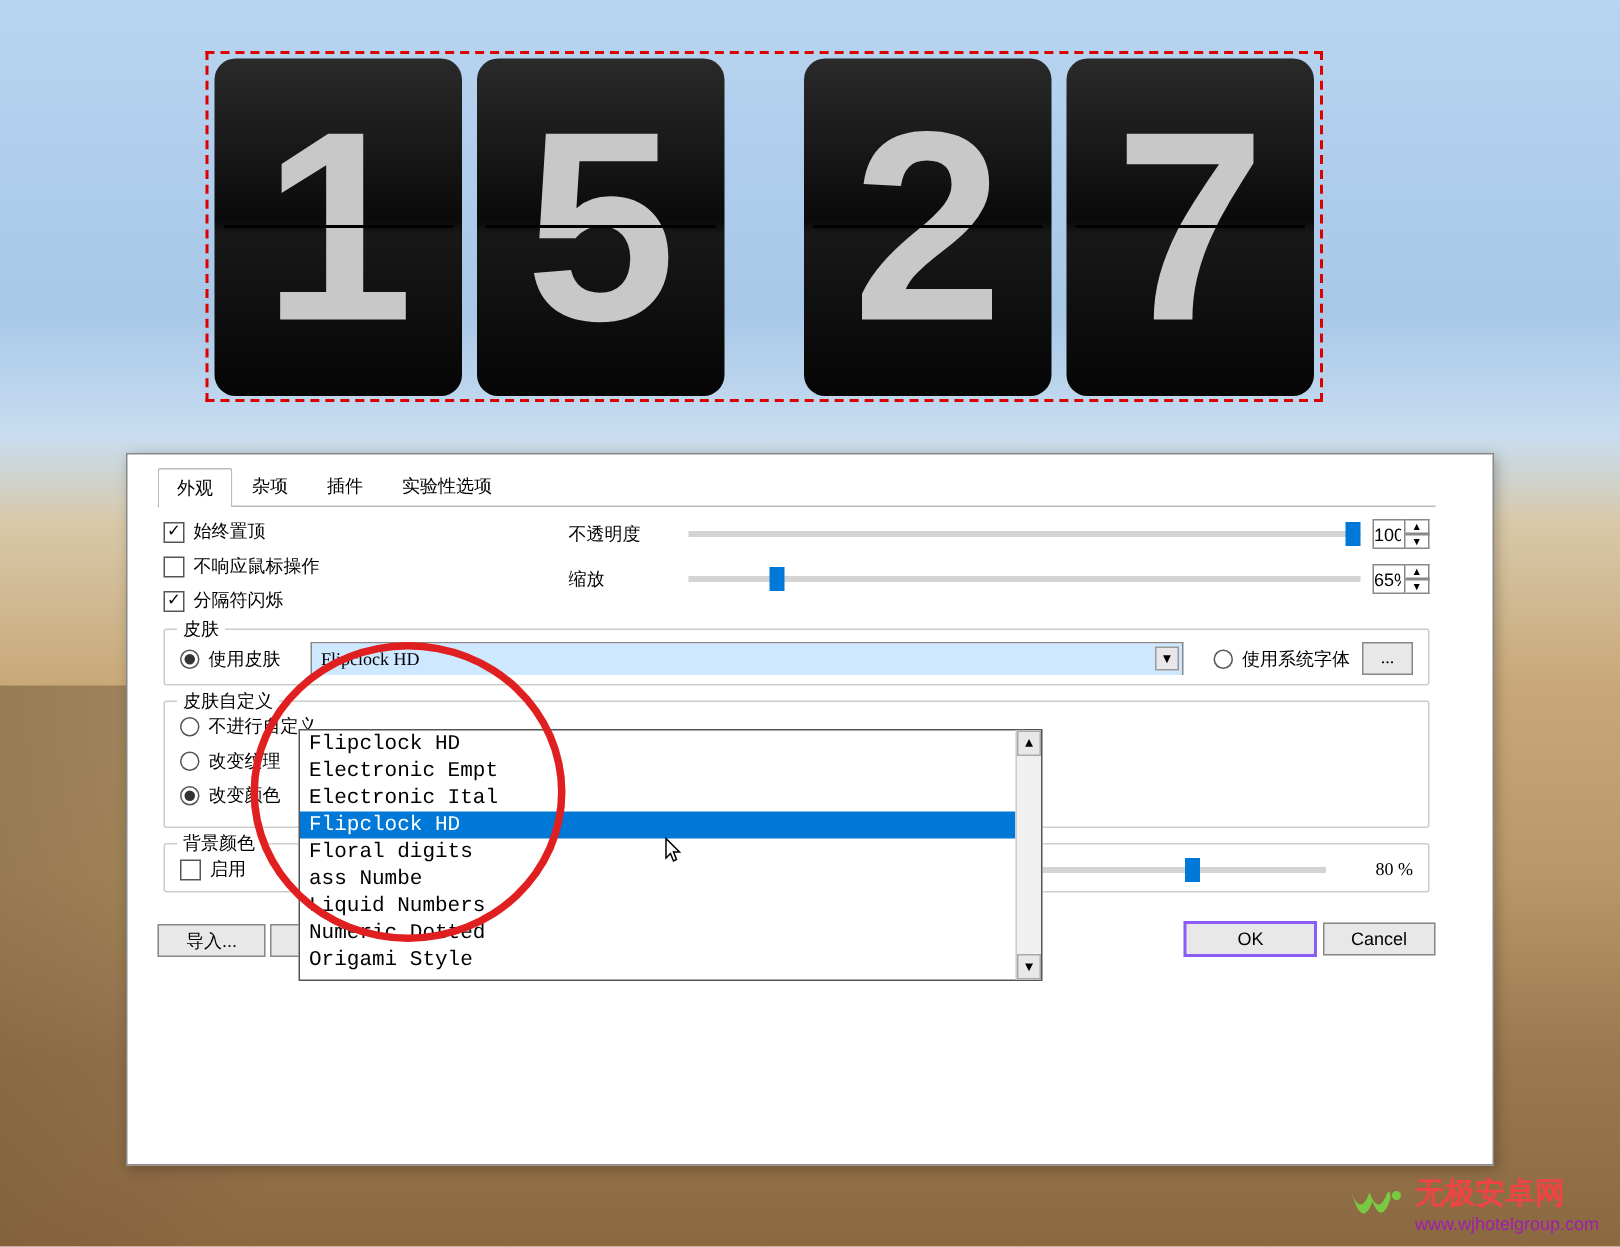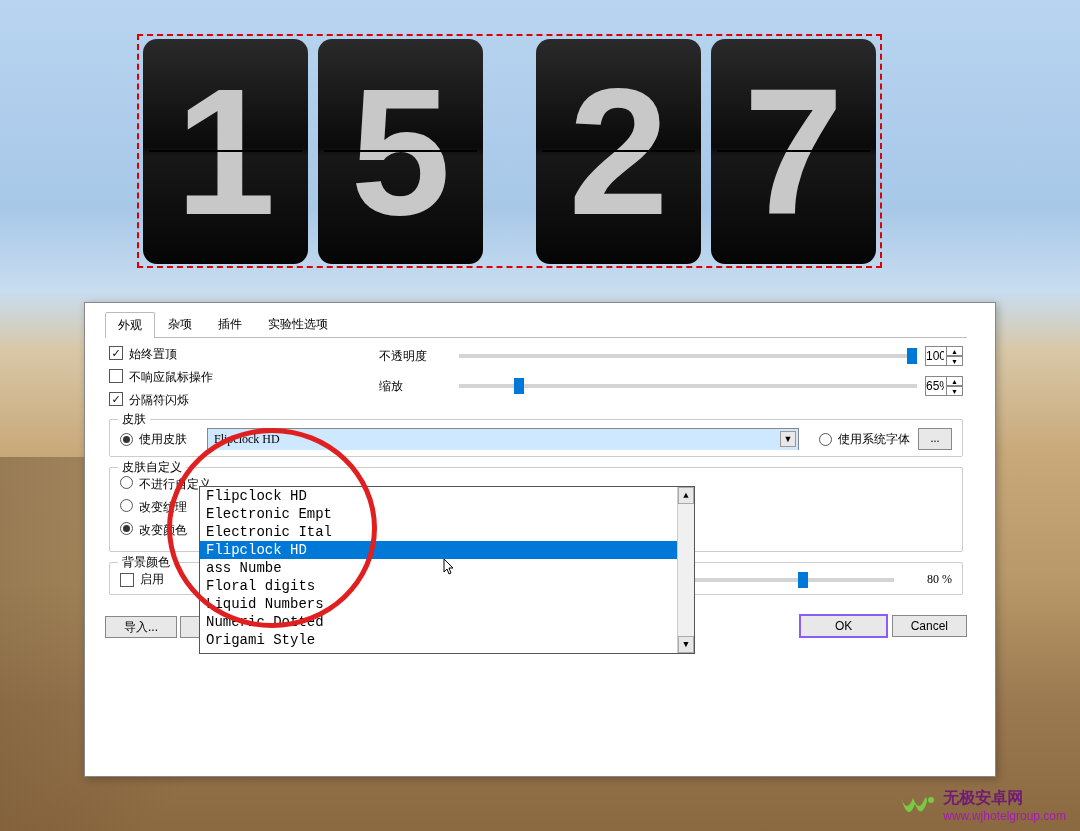--- a/index.html
+++ b/index.html
@@ -47,29 +47,29 @@
   box-shadow: 2px 2px 8px rgba(0,0,0,0.25);
 }
 .titlebar {
   height: 32px; display: flex; align-items: center; padding: 0 8px;
   border-bottom: 1px solid #e8e8e8;
 }
 .titlebar .gear { width: 16px; height: 16px; margin-right: 6px; }
 .titlebar .title { flex: 1; font-size: 13px; }
 .titlebar .btn { width: 40px; height: 30px; display: flex; align-items: center; justify-content: center; font-size: 14px; }
 
-.dialog-body { padding: 8px 28px 12px 20px; position: relative; }
+.dialog-body { padding: 8px 38px 12px 20px; position: relative; }
 
 .tabs { display: flex; border-bottom: 1px solid #bbb; }
 .tab { padding: 4px 12px; border: 1px solid transparent; border-bottom: none; font-size: 12px; cursor: pointer; }
 .tab.active { background: #fff; border-color: #bbb; border-radius: 2px 2px 0 0; position: relative; top: 1px; }
 
 .tab-content { padding: 8px 4px 4px 4px; }
 
-.row { display: flex; margin-bottom: 6px; }
+.row { display: flex; align-items: center; margin-bottom: 6px; }
 .checkbox { width: 14px; height: 14px; border: 1px solid #555; margin-right: 6px; display: inline-flex; align-items: center; justify-content: center; font-size: 11px; }
 .checkbox.checked::after { content: "✓"; line-height: 1; }
 .radio { width: 13px; height: 13px; border: 1px solid #555; border-radius: 50%; margin-right: 6px; display: inline-flex; align-items: center; justify-content: center; }
 .radio.checked::after { content: ""; width: 7px; height: 7px; background: #333; border-radius: 50%; }
 
 .top-row { display: flex; }
 .left-col { width: 270px; }
 .right-col { flex: 1; }
 
 .slider-row { display: flex; align-items: center; margin-bottom: 10px; }
@@ -110,21 +110,21 @@
 
 .btns { display: flex; justify-content: space-between; padding: 4px 0; margin-top: 6px; }
 .btn-flat { padding: 3px 18px; border: 1px solid #888; background: #e8e8e8; font-size: 12px; cursor: pointer; }
 .btn-flat.primary { border: 2px solid #8b5cf6; }
 
 .watermark {
   position: absolute; right: 14px; bottom: 8px;
   display: flex; align-items: center; gap: 6px;
 }
 .watermark .logo { width: 40px; height: 32px; }
-.watermark .txt1 { font-size: 16px; font-weight: 700; color: #701a75; }
+.watermark .txt1 { font-size: 20px; font-weight: 700; color: #ef4444; }
 .watermark .txt2 { font-size: 12px; color: #a21caf; }
 
 .cursor-arrow {
   position: absolute; width: 12px; height: 18px; pointer-events: none;
 }
 </style>
 </head>
 <body>
 
 <div class="desert-shadow"></div>
@@ -262,22 +262,22 @@
         <span class="btn-flat primary" style="padding-left:34px;padding-right:34px">OK</span>
         <span class="btn-flat">Cancel</span>
       </div>
     </div>
 
     <div class="dropdown" style="left:114px; top:183px; width:496px; height:168px; padding-right:17px">
       <div class="item">Flipclock HD</div>
       <div class="item">Electronic Empt</div>
       <div class="item">Electronic Ital</div>
       <div class="item hl">Flipclock HD</div>
+      <div class="item">Floral digits</div>
       <div class="item">ass Numbe</div>
-      <div class="item">Floral digits</div>
       <div class="item">Liquid Numbers</div>
       <div class="item">Numeric Dotted</div>
       <div class="item">Origami Style</div>
       <div class="scroll">
         <div class="sbtn">▲</div>
         <div style="flex:1"></div>
         <div class="sbtn" style="position:absolute;bottom:0;left:0;right:0">▼</div>
       </div>
     </div>
 

